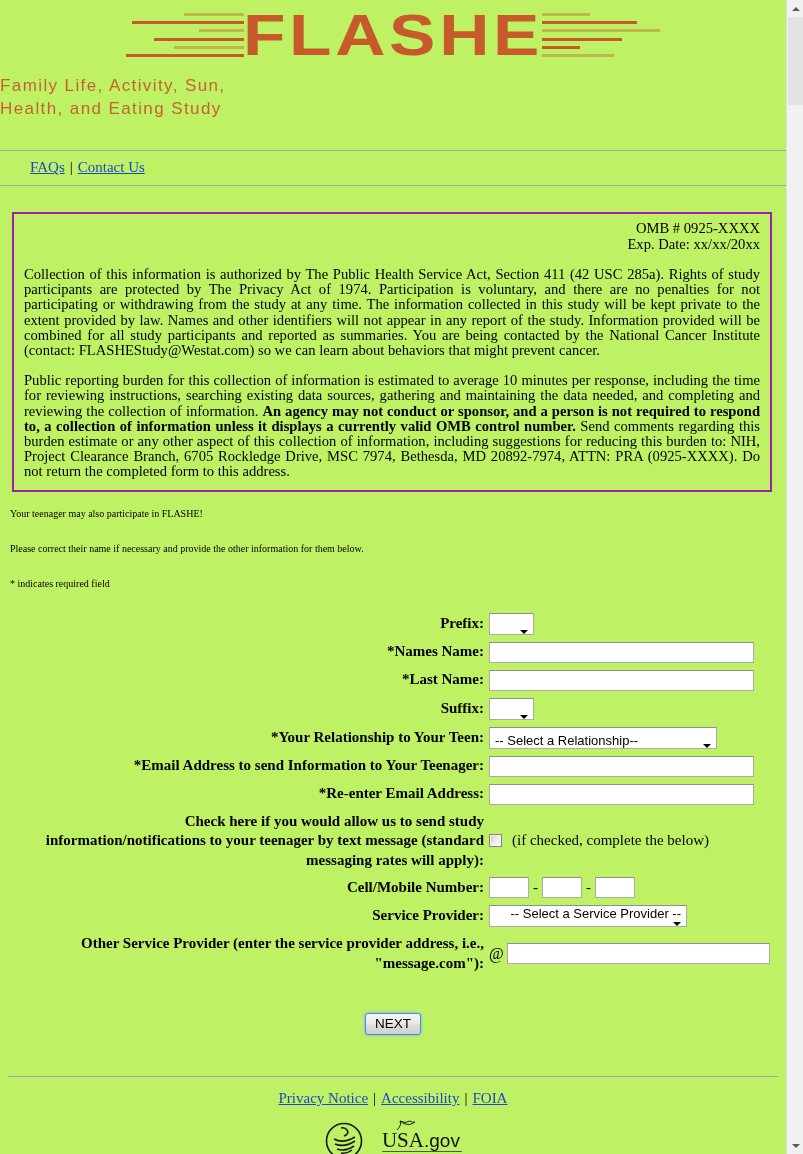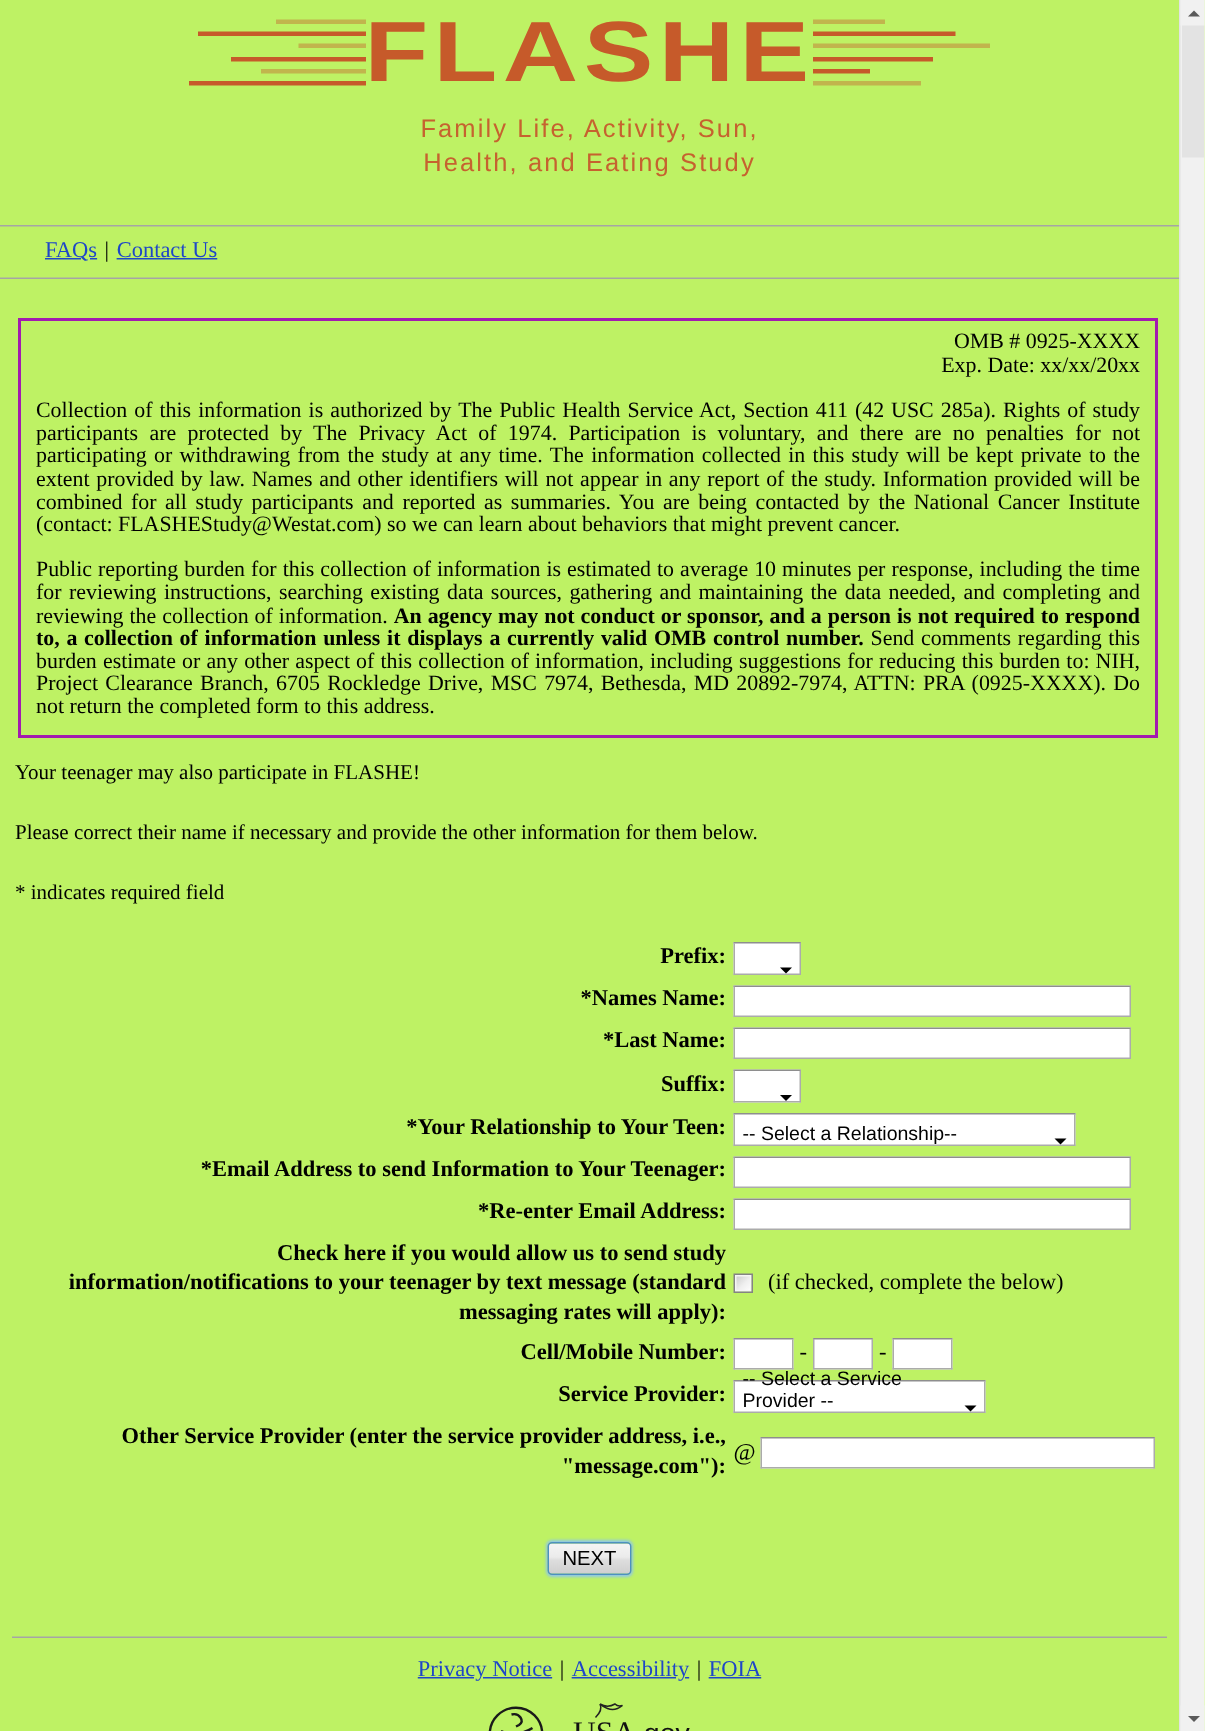--- a/index.html
+++ b/index.html
@@ -10,52 +10,52 @@
 
   
   .logo-row { display:flex; align-items:center; justify-content:center; padding-top:8px; height:62px; }
   .logo-text { font-family:"Liberation Sans", sans-serif; font-weight:900; font-size:57px; line-height:54px;
                color:#C65A2A; letter-spacing:3px; transform:scaleX(1.22); transform-origin:center; }
   .speed-lines { display:flex; flex-direction:column; justify-content:space-between; height:44px; width:118px; }
   .speed-lines.left { align-items:flex-end; margin-right:26px; }
   .speed-lines.right { align-items:flex-start; margin-left:26px; }
   .sl { height:3px; background:#C65A2A; }
   .sl.light { opacity:.4; }
-  .subtitle { text-align:center; margin-top:12px; font-family:"Liberation Sans", sans-serif;
+  .subtitle { margin-top:12px; font-family:"Liberation Sans", sans-serif;
               font-size:17px; line-height:23px; letter-spacing:1.4px; color:#C6622F; }
 
   
   .navbar { margin-top:30px; border-top:1px solid #A5A5A5; border-bottom:1px solid #A5A5A5;
             padding:8px 0 9px 30px; font-size:15px; }
   a { color:#1E46C8; text-decoration:underline; cursor:pointer; }
   .sep { margin:0 5px; color:#000; }
 
   
   .omb-box { margin:26px 14px 0 12px; border:2px solid #a21caf; padding:7px 10px 10px 10px;
              font-size:14.6px; line-height:15.2px; }
   .omb-right { text-align:right; line-height:15.5px; }
   .omb-box p { margin-top:15px; text-align:justify; }
   .b { font-weight:bold; }
 
   
-  .intro { margin:16px 10px 0 10px; font-size:14px; }
+  .intro { margin:16px 10px 0 10px; font-size:10px; }
   .intro p { margin-bottom:24px; }
 
   
   .form { margin-top:7px; }
   .frow { display:flex; align-items:center; margin-bottom:7px; }
   .flabel { flex:0 0 484px; text-align:right; font-weight:bold; font-size:15px; line-height:19.5px; white-space:pre-line; }
   .fctrl { margin-left:5px; display:flex; align-items:center; }
   .ti { height:21px; border:1px solid #ABABAB; border-top-color:#8E8E8E; background:#fff;
         font:13px "Liberation Sans", sans-serif; padding:0 3px; }
   .w265 { width:265px; } .w263 { width:263px; } .w40 { width:40px; }
   .select { height:22px; background:#fff; border:1px solid #ABABAB; border-top-color:#8E8E8E;
             display:flex; align-items:flex-end; justify-content:space-between; padding:0 5px;
             font:13px "Liberation Sans", sans-serif; cursor:default; }
-  .w45 { width:45px; } .w228 { width:228px; } .w198 { width:168px; }
+  .w45 { width:45px; } .w228 { width:228px; } .w198 { width:198px;flex-direction:column; }
   .arrow { width:0; height:0; border-left:4px solid transparent; border-right:4px solid transparent;
            border-top:4px solid #000; margin-left:6px; flex:0 0 auto; }
   .dash { font-size:15px; margin:0 4px; }
   .checkbox { width:13px; height:13px; border:1px solid #848484;
               background:linear-gradient(135deg,#C9C9C9 0%,#EFEFEF 55%,#FFFFFF 100%);
               box-shadow:inset 0 0 0 1px #F6F6F6; display:inline-block; }
   .hint { font-size:15px; margin-left:10px; }
   .at { font-size:16px; margin-right:3px; }
 
   

